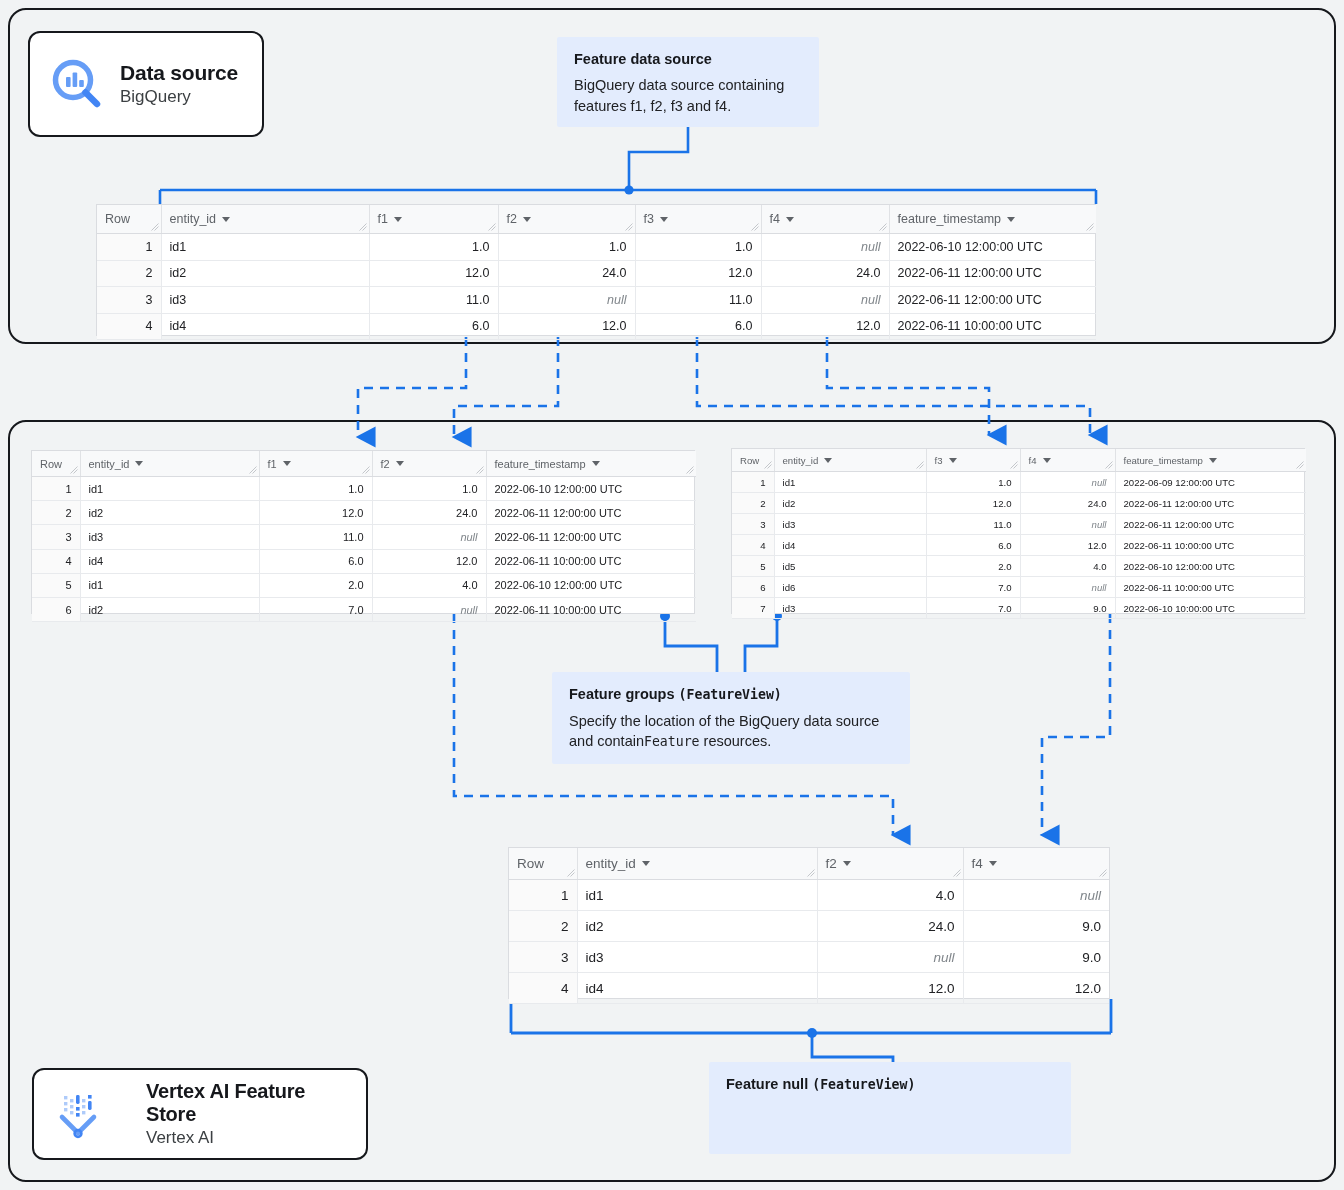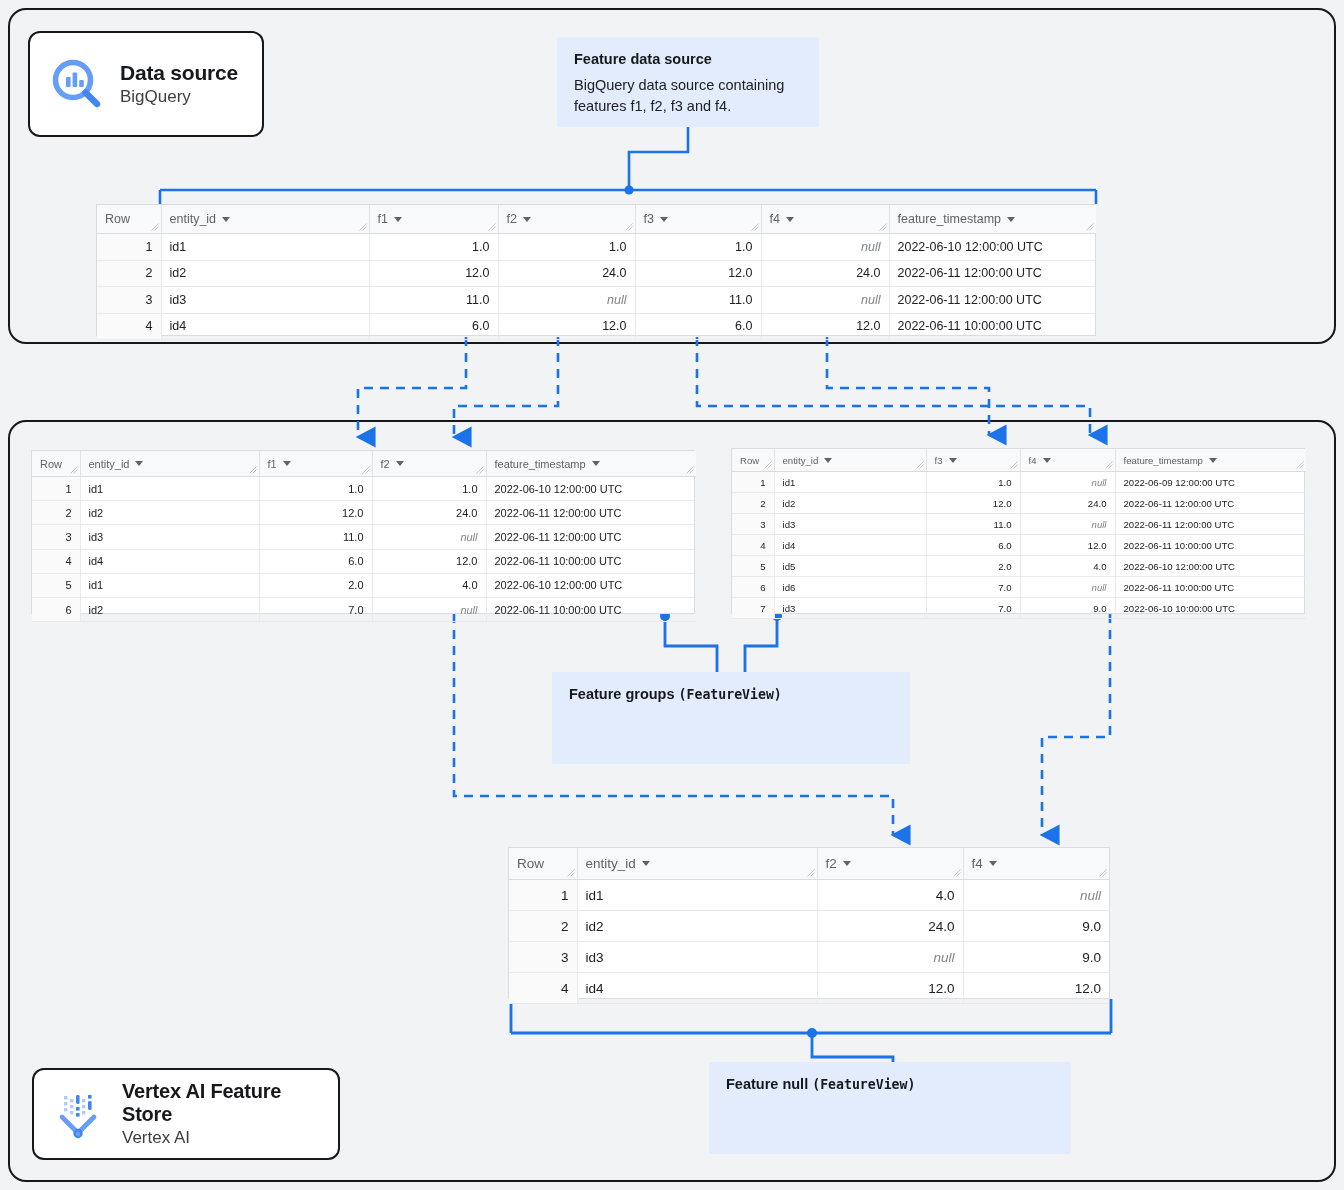--- a/index.html
+++ b/index.html
@@ -29,21 +29,21 @@
     position:absolute;
     background:#ffffff;
     border:2.5px solid #16181c;
     border-radius:12px;
     box-sizing:border-box;
     display:flex;
     align-items:center;
     padding:0 18px;
   }
   #chip-bigquery{left:28px;top:31px;width:236px;height:106px;}
-  #chip-vertex{left:32px;top:1068px;width:308px;height:92px;}
+  #chip-vertex{left:32px;top:1068px;width:336px;height:92px;gap:24px;}
   .chip-icon{flex:0 0 auto;margin-right:14px;display:flex;align-items:center;justify-content:center;}
   .chip-text{display:flex;flex-direction:column;justify-content:center;line-height:1.15;}
   .chip-title{font-size:21px;font-weight:bold;color:#16181c;letter-spacing:-0.2px;}
   #chip-vertex .chip-title{font-size:20px;}
   .chip-sub{font-size:17px;color:#3c4043;margin-top:2px;}
 
   
   .callout{
     position:absolute;
     background:#e3ecfd;
@@ -239,20 +239,21 @@
   <div class="callout" id="callout-fds">
     <div class="callout-title">Feature data source</div>
     <div class="callout-body">
       <span>BigQuery data source containing</span><br>
       <span>features f1, f2, f3 and f4.</span>
     </div>
   </div>
 
   <div class="callout" id="callout-fg">
     <div class="callout-title"><span>Feature groups </span><span class="mono">(FeatureView)</span></div>
+    <div class="callout-body"><span>Specify the location of the BigQuery data source and contain</span><span class="mono">Feature</span><span> resources.</span></div>
   </div>
 
   <div class="callout" id="callout-fv">
     <div class="callout-title"><span>Feature null </span><span class="mono">(FeatureView)</span></div>
   </div>
 
   <div class="bq-table" id="table-source">
       <table>
         <colgroup>
           <col style="width: 64px;">

